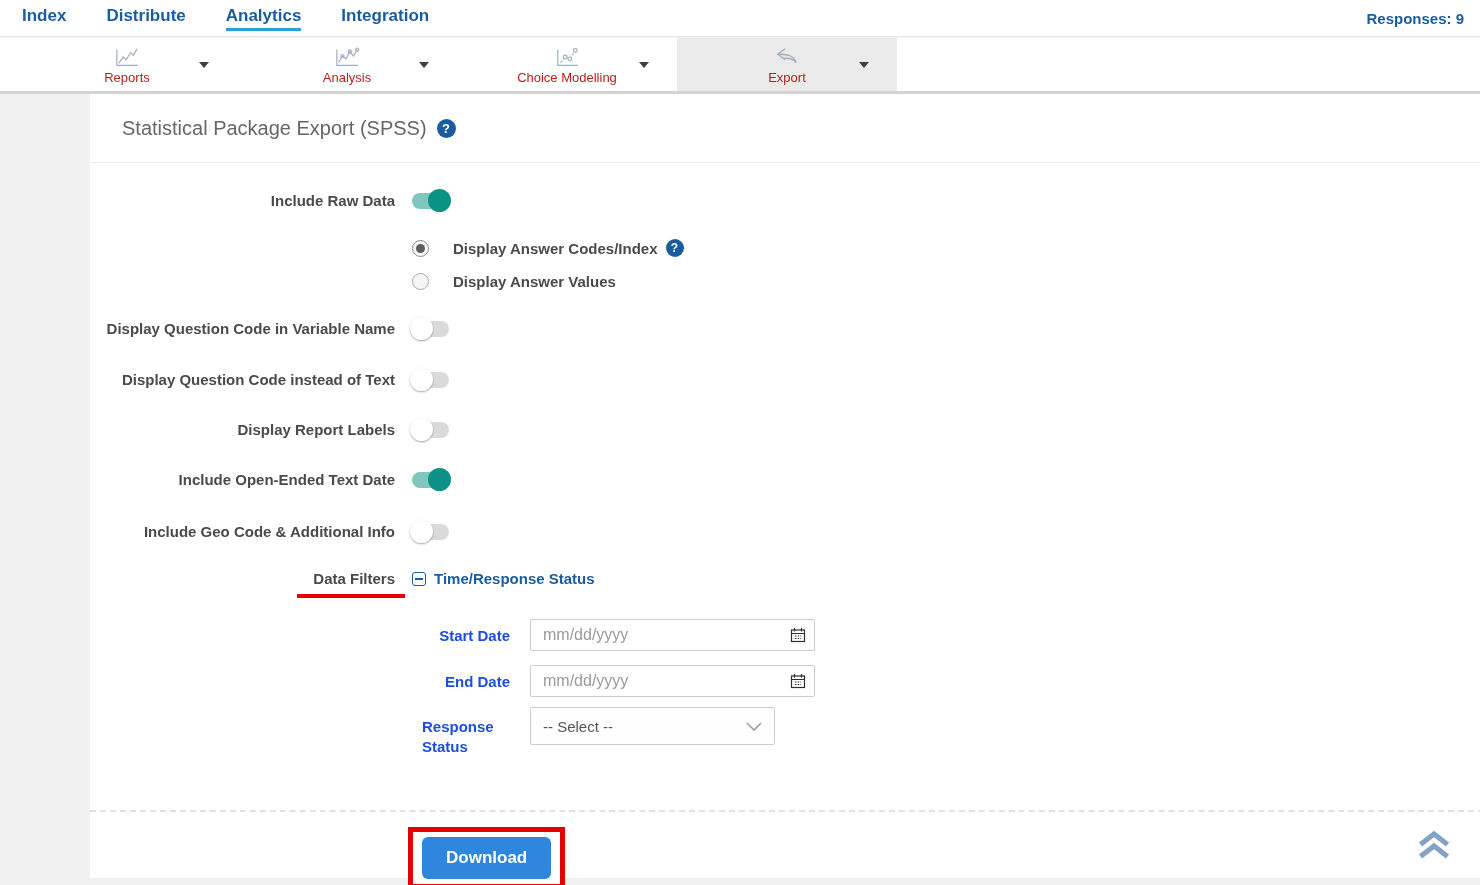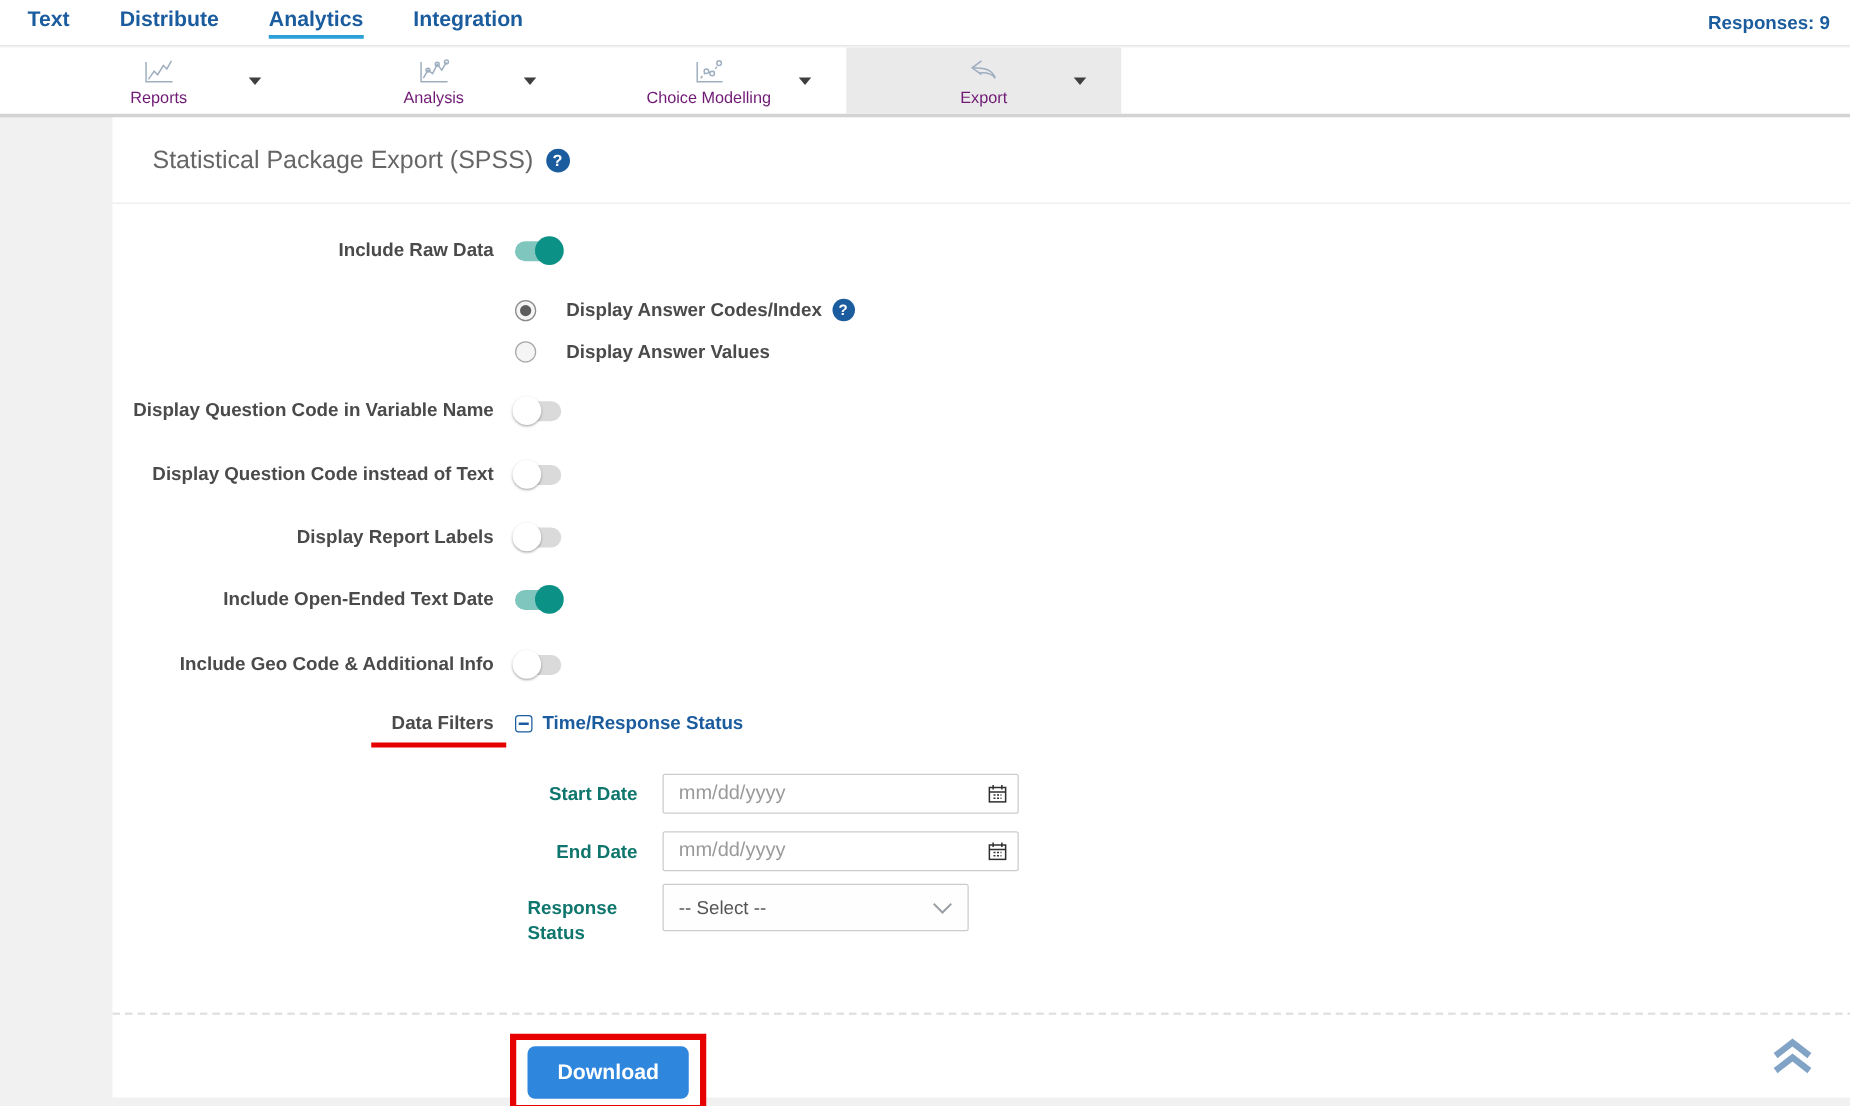--- a/index.html
+++ b/index.html
@@ -14,21 +14,21 @@
               cursor:pointer; padding-bottom:2px; border-bottom:3px solid transparent; }
   .nav-item.active { border-bottom:3px solid #2b9fd9; }
   .nav-responses { margin-left:auto; font-size:15px; font-weight:600; color:#1a5c9e; }
 
   
   .toolbar { position:absolute; left:0; top:38px; width:1480px; height:56px;
              background:#fff; border-bottom:3px solid #d3d3d3; display:flex; padding-left:17px; }
   .tab { position:relative; width:220px; height:53px; cursor:pointer; }
   .tab.active { background:#eaeaea; }
   .tab-inner { height:100%; display:flex; flex-direction:column; align-items:center; justify-content:center; }
-  .tab-label { font-size:13px; color:#701a75; margin-top:1px; }
+  .tab-label { font-size:13px; color:#b91c1c; margin-top:1px; }
   .tab-icon { width:30px; height:24px; }
   .caret { position:absolute; right:28px; top:24px; width:0; height:0;
            border-left:5px solid transparent; border-right:5px solid transparent;
            border-top:6px solid #3f3f3f; cursor:pointer; }
 
   
   .card { position:absolute; left:90px; top:94px; width:1462px; height:784px; background:#fff; }
   .card-header { height:69px; border-bottom:1px solid #ececec; display:flex; align-items:center; padding-left:32px; }
   .card-title { font-size:20px; color:#666; }
   .help { display:inline-flex; width:19px; height:19px; border-radius:50%; background:#1a5c9e;
@@ -59,21 +59,21 @@
 
   
   .red-underline { position:absolute; height:4px; background:#e60000; }
   .minus-box { width:14px; height:14px; border:1px solid #1a5c9e; border-radius:3px;
                display:inline-flex; align-items:center; justify-content:center; cursor:pointer; flex:none; }
   .minus-box::after { content:''; width:8px; height:2px; background:#1a5c9e; }
   .section-label { font-weight:bold; font-size:15px; color:#1a5c9e; margin-left:8px; }
 
   
   .lbl-wide { position:absolute; left:0; width:420px; text-align:right;
-              font-weight:bold; font-size:15px; color:#0f766e; line-height:20px; }
+              font-weight:bold; font-size:15px; color:#1d4ed8; line-height:20px; }
   .lbl-narrow { display:inline-block; width:88px; text-align:left; }
   .field-ctl { position:absolute; left:440px; top:0; }
   .date-wrap { position:relative; width:285px; }
   .date-input { width:285px; height:32px; border:1px solid #ccc; border-radius:2px;
                 font-family:"Liberation Sans", sans-serif; font-size:16px; color:#444;
                 padding:0 34px 0 12px; outline:none; }
   .date-input::placeholder { color:#9a9a9a; }
   .cal-icon { position:absolute; right:9px; top:8px; width:16px; height:16px; cursor:pointer; }
   .select-box { position:relative; width:245px; height:38px; border:1px solid #ccc; border-radius:2px;
                 background:#fefefe; display:flex; align-items:center; padding:0 12px; cursor:pointer; }
@@ -88,21 +88,21 @@
 
   
   .scroll-top { position:absolute; left:1416px; top:827px; width:36px; height:38px; cursor:pointer; }
 </style>
 </head>
 <body>
 
 <div class="viewport">
 
   <div class="topnav">
-    <span class="nav-item">Text</span>
+    <span class="nav-item">Index</span>
     <span class="nav-item">Distribute</span>
     <span class="nav-item active">Analytics</span>
     <span class="nav-item">Integration</span>
     <span class="nav-responses">Responses: 9</span>
   </div>
 
   <div class="toolbar">
 
     <div class="tab">
       <div class="tab-inner">

